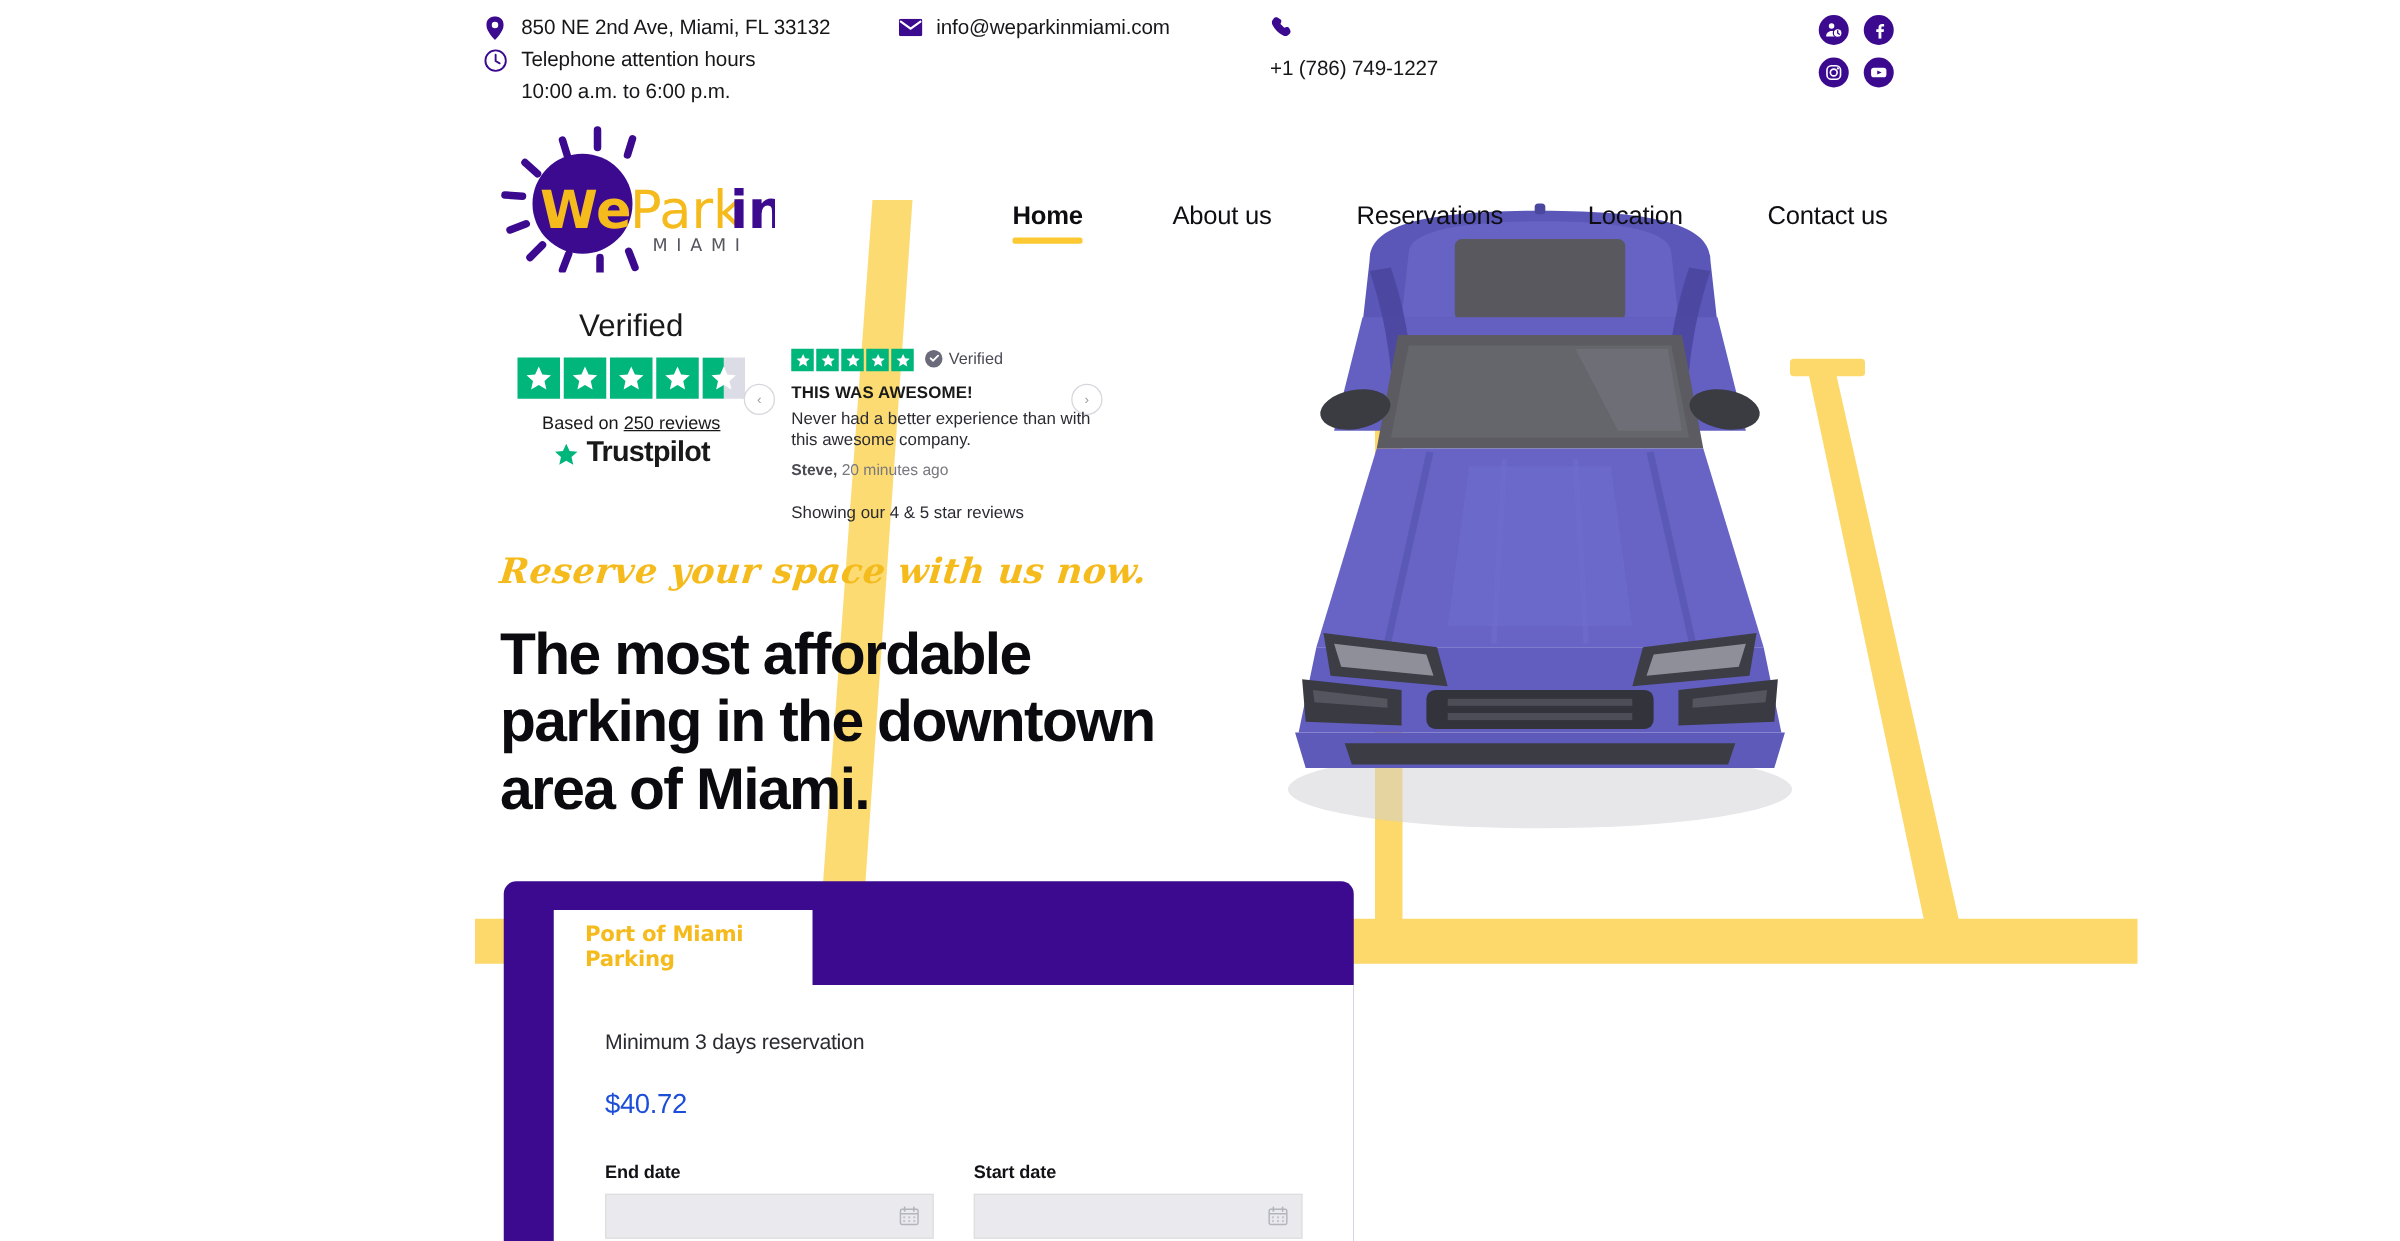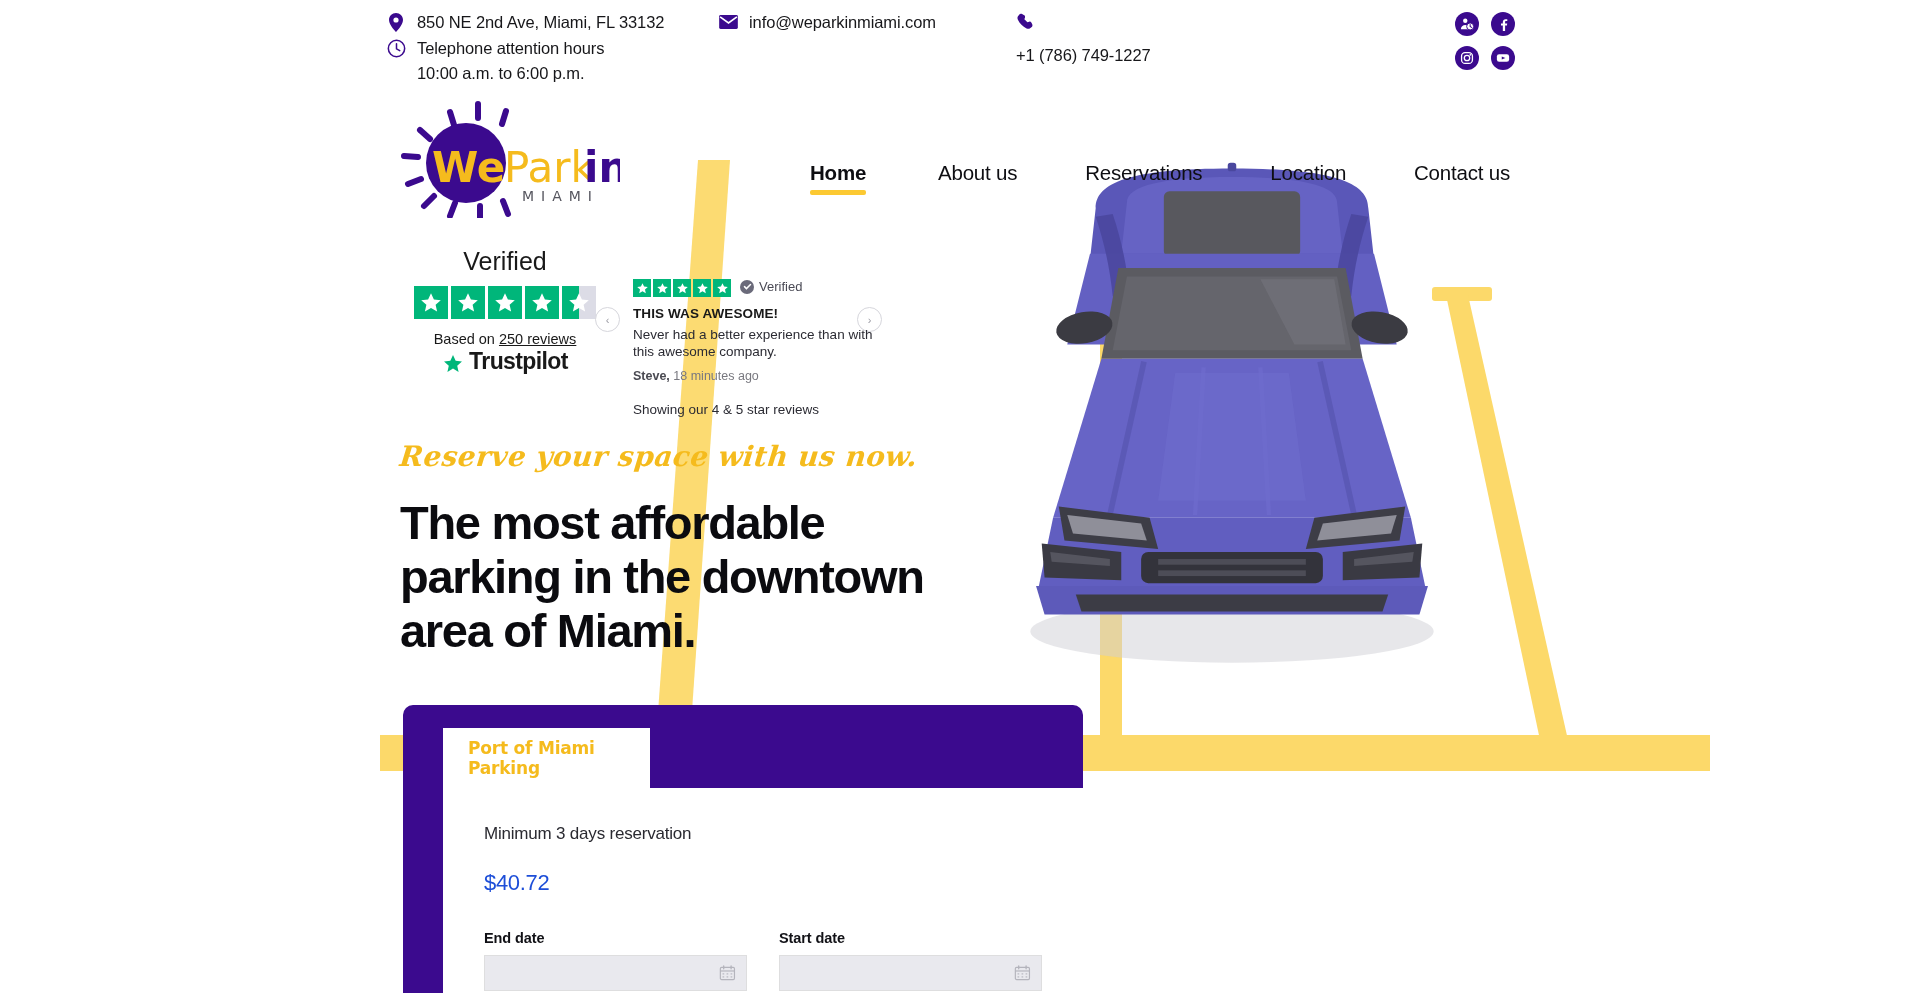--- a/index.html
+++ b/index.html
@@ -350,21 +350,21 @@
           <span class="verified-dot">
               <svg width="9" height="9" viewBox="0 0 12 12">
                 <path d="M2 6.2l2.6 2.6L10 3.4" stroke="#fff" stroke-width="2" fill="none" stroke-linecap="round"></path>
               </svg>
             </span>
           <span>Verified</span>
         </span>
       </div>
       <div class="tp-title">THIS WAS AWESOME!</div>
       <div class="tp-body">Never had a better experience than with this awesome company.</div>
-      <div class="tp-author"><b>Steve,</b><span> 18 minutes ago</span></div>
+      <div class="tp-author"><b>Steve,</b><span> 20 minutes ago</span></div>
       <div class="tp-showing">Showing our 4 &amp; 5 star reviews</div>
     </div>
   </div>
 
   <div class="hero">
     <div class="hero-script">Reserve your space with us now.</div>
     <h1 class="hero-h1">The most affordable parking in the downtown area of Miami.</h1>
   </div>
 
   <div class="booking">

